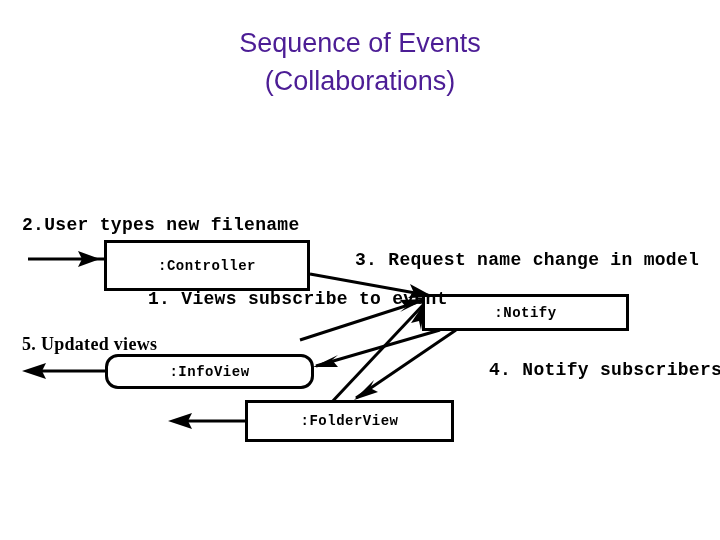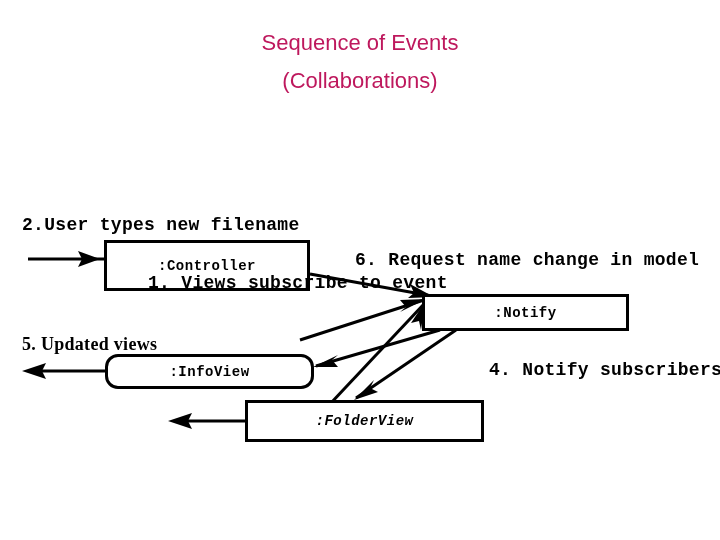--- a/index.html
+++ b/index.html
@@ -18,23 +18,23 @@
   
   .title-block {
     position: absolute;
     left: 0;
     top: 24px;
     width: 720px;
     text-align: center;
   }
   .title-line {
     font-family: "Liberation Sans", sans-serif;
-    font-size: 22px;
+    font-size: 27px;
     font-weight: normal;
-    color: #be185d;
+    color: #4c1d95;
     line-height: 38px;
     letter-spacing: 0px;
     white-space: pre;
   }
   
   .obj-box {
     position: absolute;
     box-sizing: border-box;
     border: 3px solid #000000;
     background: #ffffff;
@@ -139,27 +139,27 @@
   </div>
 
   <div class="obj-box" style="left:422px; top:294px; width:207px; height:37px;">
     <span class="obj-label">:Notify</span>
   </div>
 
   <div class="obj-box" style="left:105px; top:354px; width:209px; height:35px;border-radius:13px;">
     <span class="obj-label">:InfoView</span>
   </div>
 
-  <div class="obj-box" style="left:245px; top:400px; width:239px; height:42px;font-style:italic;">
+  <div class="obj-box" style="left:245px; top:400px; width:209px; height:42px;">
     <span class="obj-label">:FolderView</span>
   </div>
 
   <div class="caption" style="left:22px; top:215px;">2.User types new filename</div>
 
-  <div class="caption" style="left:355px; top:250px;">6. Request name change in model</div>
+  <div class="caption" style="left:355px; top:250px;">3. Request name change in model</div>
 
-  <div class="caption" style="left:148px; top:273px;">1. Views subscribe to event</div>
+  <div class="caption" style="left:148px; top:289px;">1. Views subscribe to event</div>
 
   <div class="caption" style="left:22px; top:334px;font-family:Liberation Serif, serif;">5. Updated views</div>
 
   <div class="caption" style="left:489px; top:360px;">4. Notify subscribers</div>
 
 </div>
 
 </body></html>

